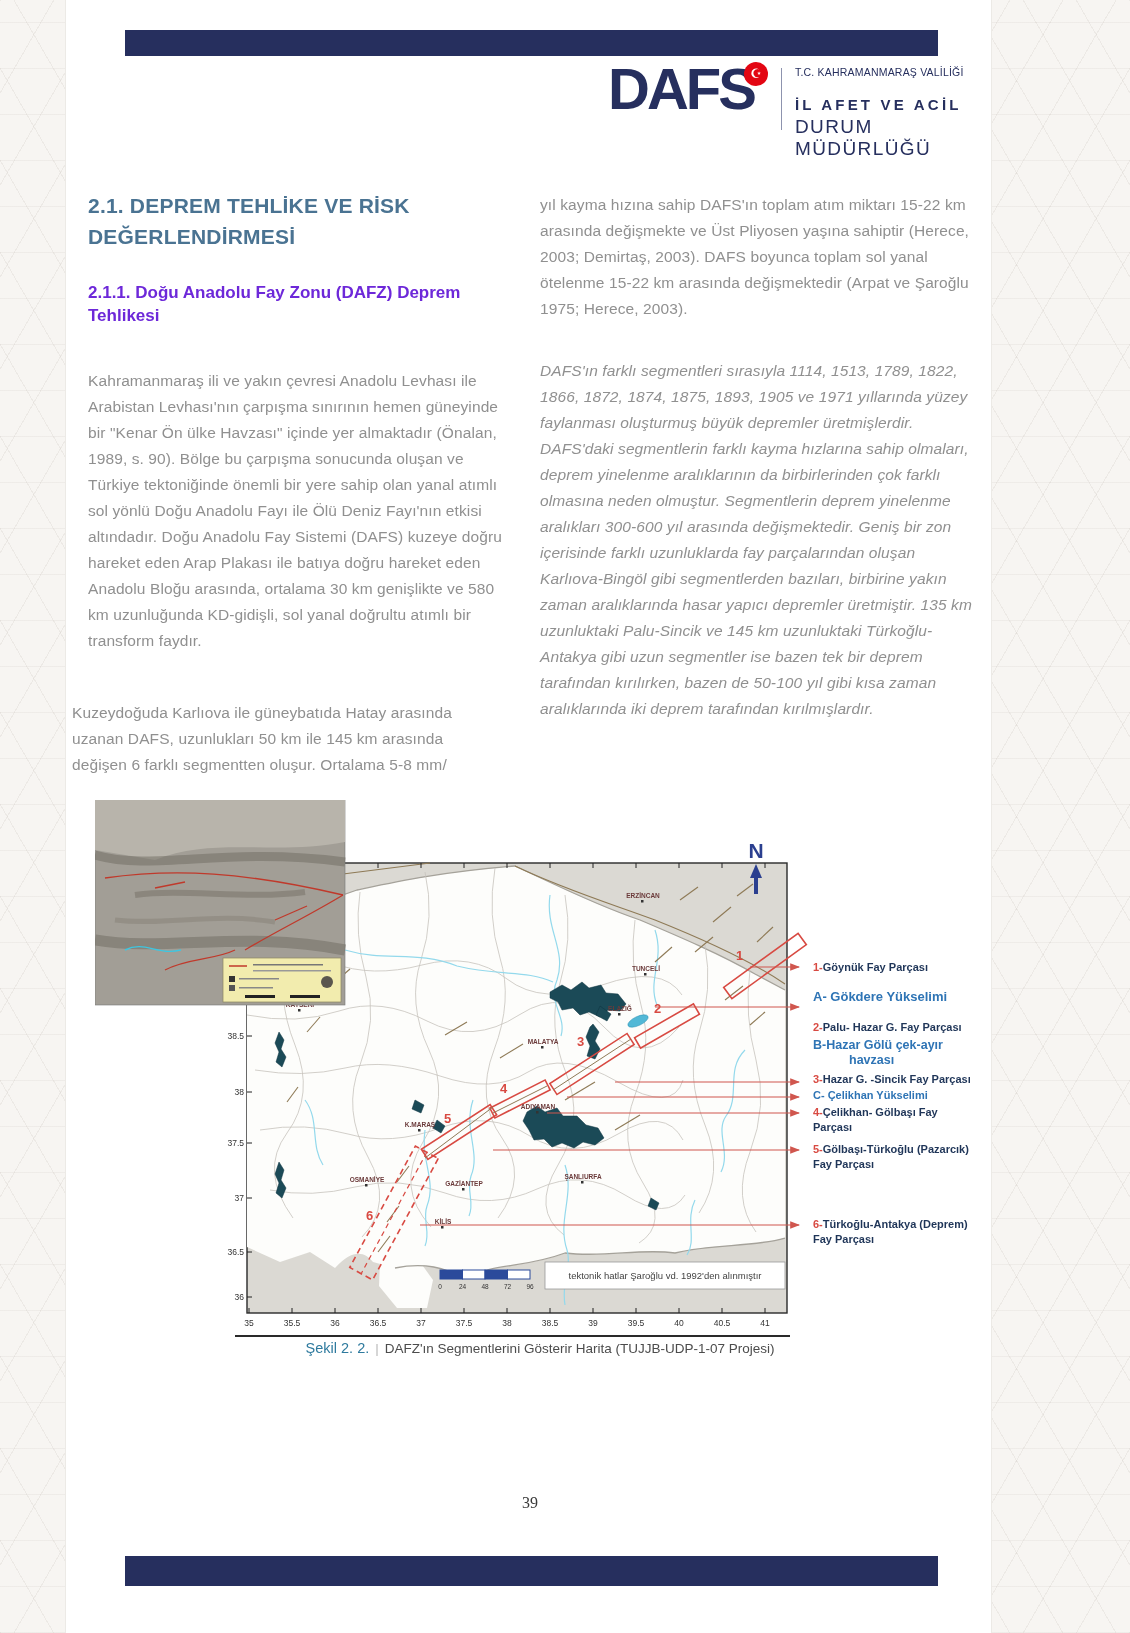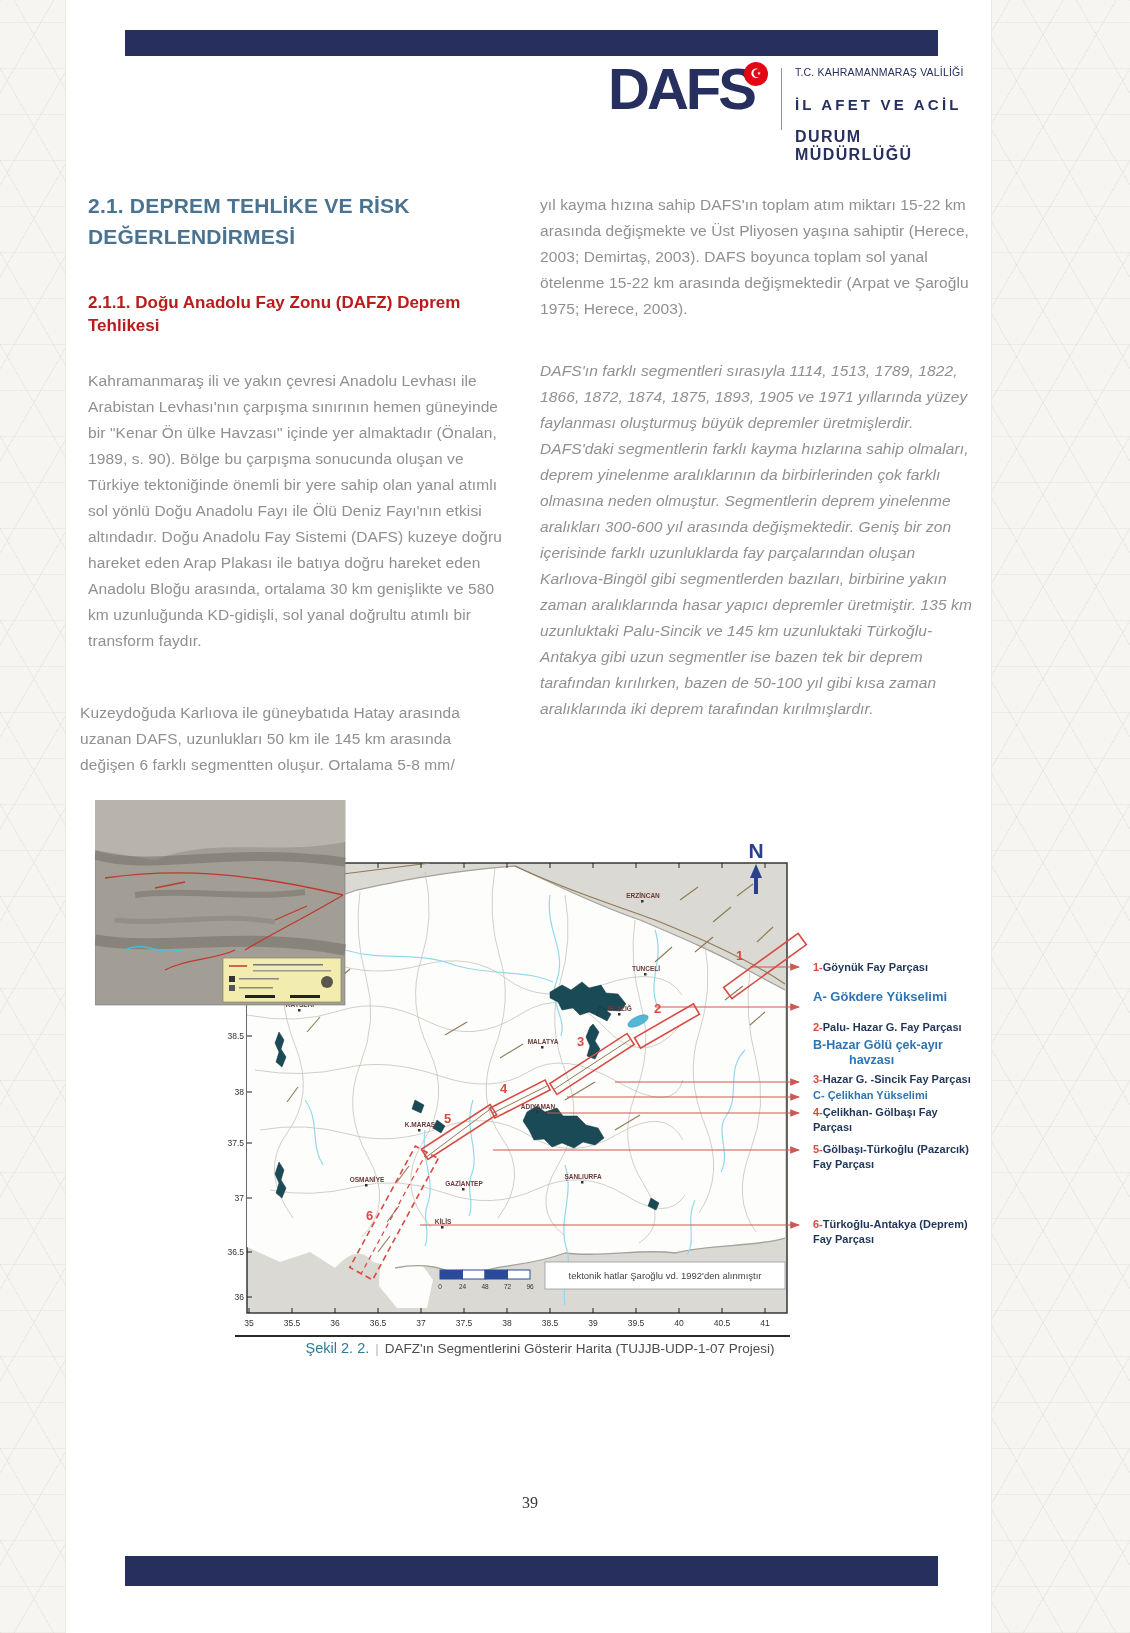--- a/index.html
+++ b/index.html
@@ -19,31 +19,31 @@
   .bar.bottom{top:1556px;height:30px;}
 
   
   .logo{position:absolute;left:608px;top:60px;color:#262f5e;font-weight:bold;
         font-size:58px;letter-spacing:-3px;line-height:1;}
   .logo-dot{position:absolute;left:744px;top:62px;width:24px;height:24px;border-radius:50%;
         background:#e30613;color:#fff;font-size:13px;line-height:24px;text-align:center;}
   .hdr-divider{position:absolute;left:781px;top:68px;width:1px;height:62px;background:#8d93ae;}
   .ministry{position:absolute;left:795px;top:66px;color:#262f5e;width:170px;}
   .ministry .l1{font-size:10.5px;letter-spacing:.2px;margin-bottom:18px;}
-  .ministry .l2{font-size:15px;font-weight:bold;letter-spacing:3.2px;margin-bottom:15px;}
-  .ministry .l3{font-size:16px;font-weight:bold;letter-spacing:1.4px;}
+  .ministry .l2{font-size:15px;font-weight:bold;letter-spacing:3.2px;margin-bottom:3px;}
+  .ministry .l3{font-size:19px;font-weight:normal;letter-spacing:1.4px;}
 
   
   .h1{position:absolute;left:88px;top:190px;width:430px;font-size:21px;font-weight:bold;
       color:#4a7392;line-height:31px;letter-spacing:.2px;}
-  .h2{position:absolute;left:88px;top:291px;width:430px;font-size:17px;font-weight:bold;
-      color:#b91c1c;line-height:23px;}
+  .h2{position:absolute;left:88px;top:281px;width:430px;font-size:17px;font-weight:bold;
+      color:#6d28d9;line-height:23px;}
   .body-p{position:absolute;font-size:15.5px;line-height:26px;color:#909090;letter-spacing:.1px;}
   .pl1{left:88px;top:368px;width:424px;}
-  .pl2{left:80px;top:700px;width:424px;}
+  .pl2{left:72px;top:700px;width:424px;}
   .pr1{left:540px;top:192px;width:432px;}
   .pr2{left:540px;top:358px;width:432px;font-style:italic;}
 
   
   .figure{position:absolute;left:95px;top:800px;width:890px;height:560px;}
   .figure svg{position:absolute;left:0;top:0;}
   .legend{position:absolute;left:718px;top:0;width:180px;}
   .lg-item{position:absolute;font-size:11px;font-weight:bold;color:#1f3558;line-height:15px;white-space:nowrap;}
   .lg-item .pfx{color:#d84a42;}
   .lg-item.uplift{color:#2e74b5;}

